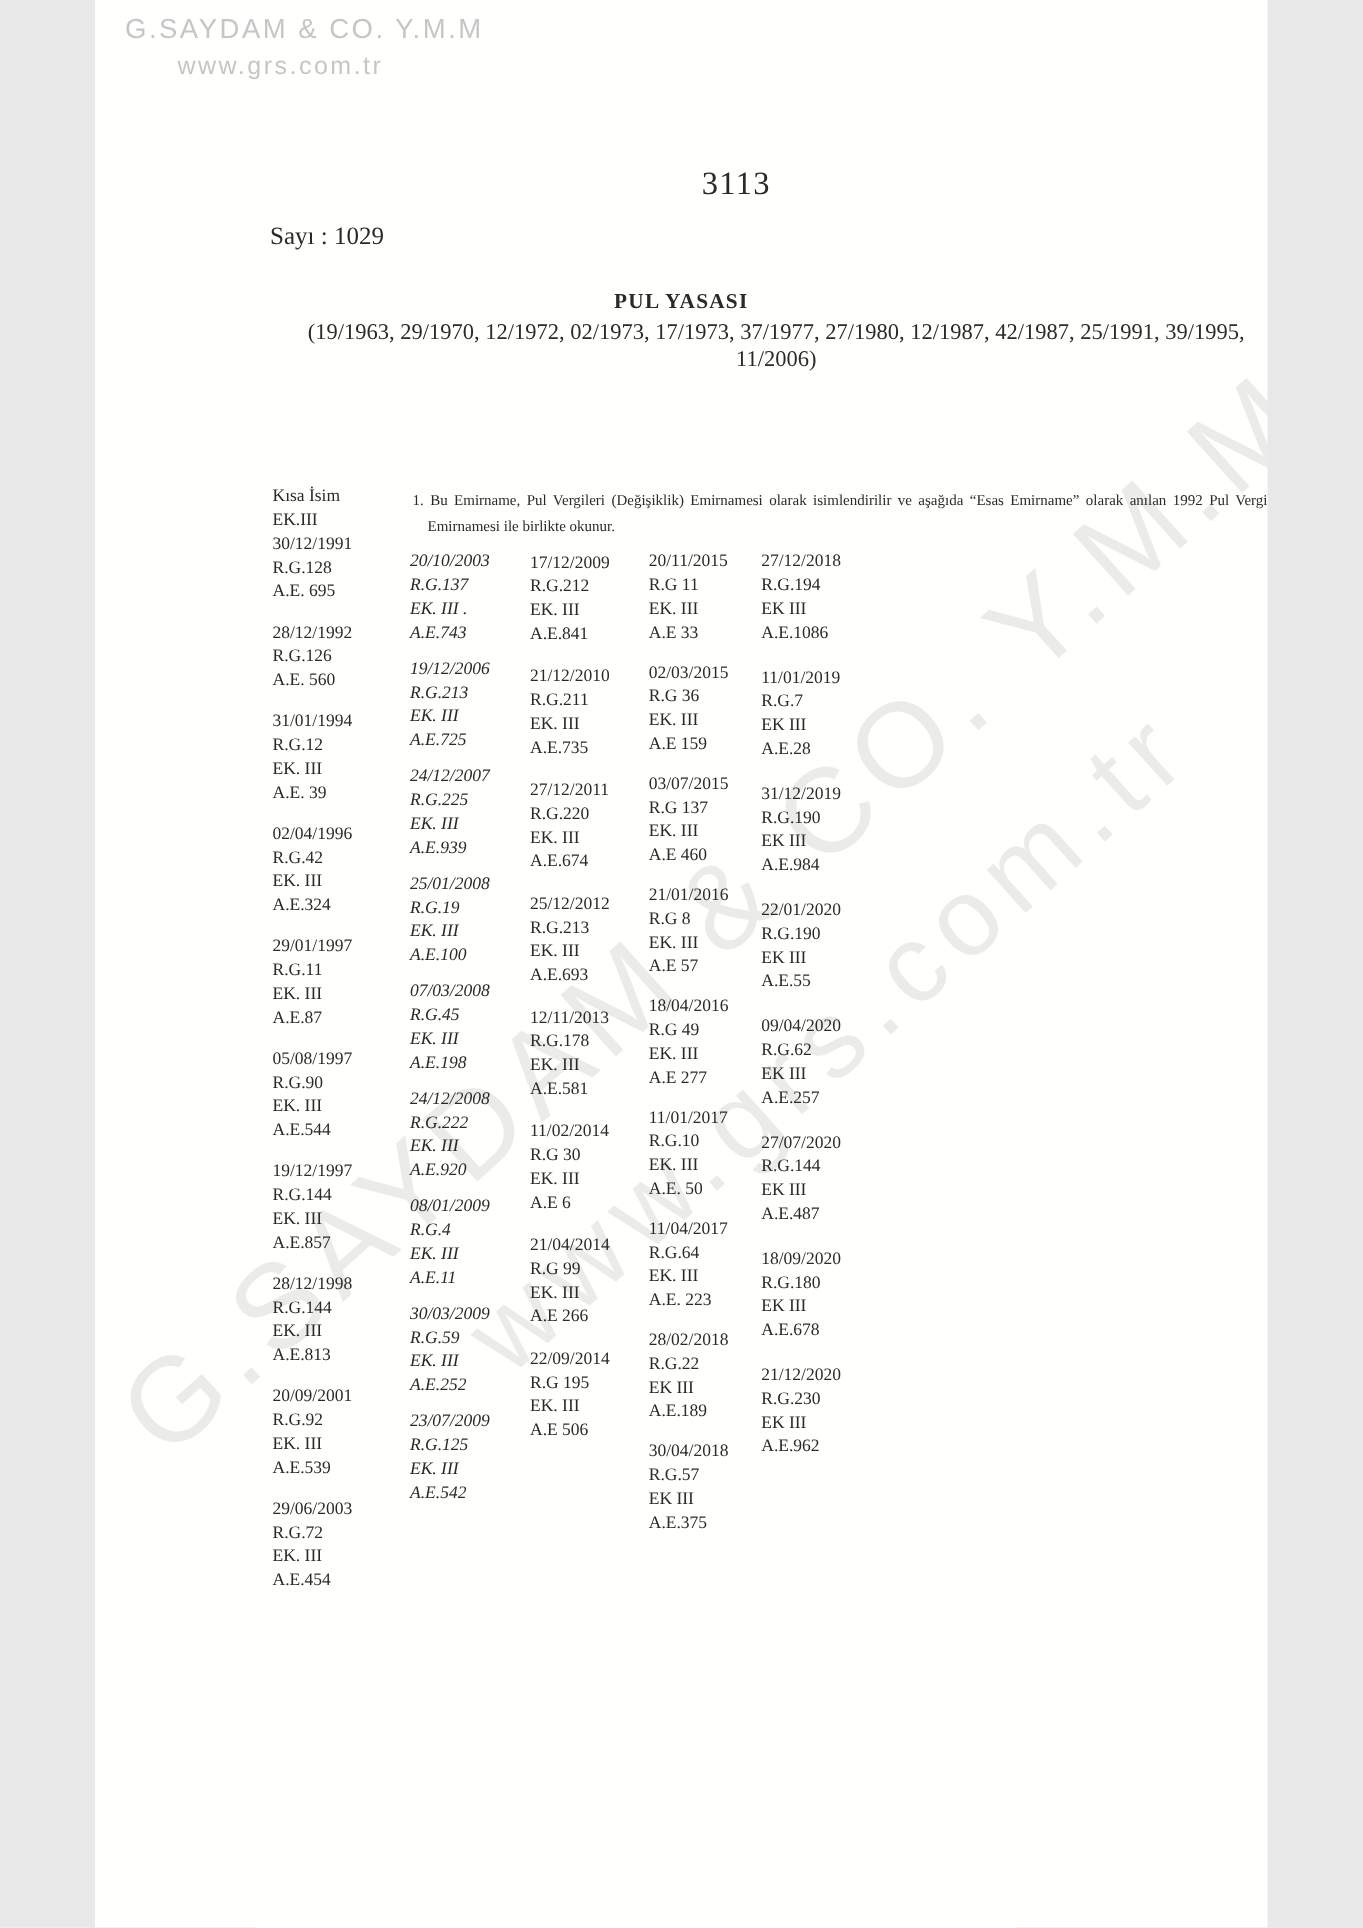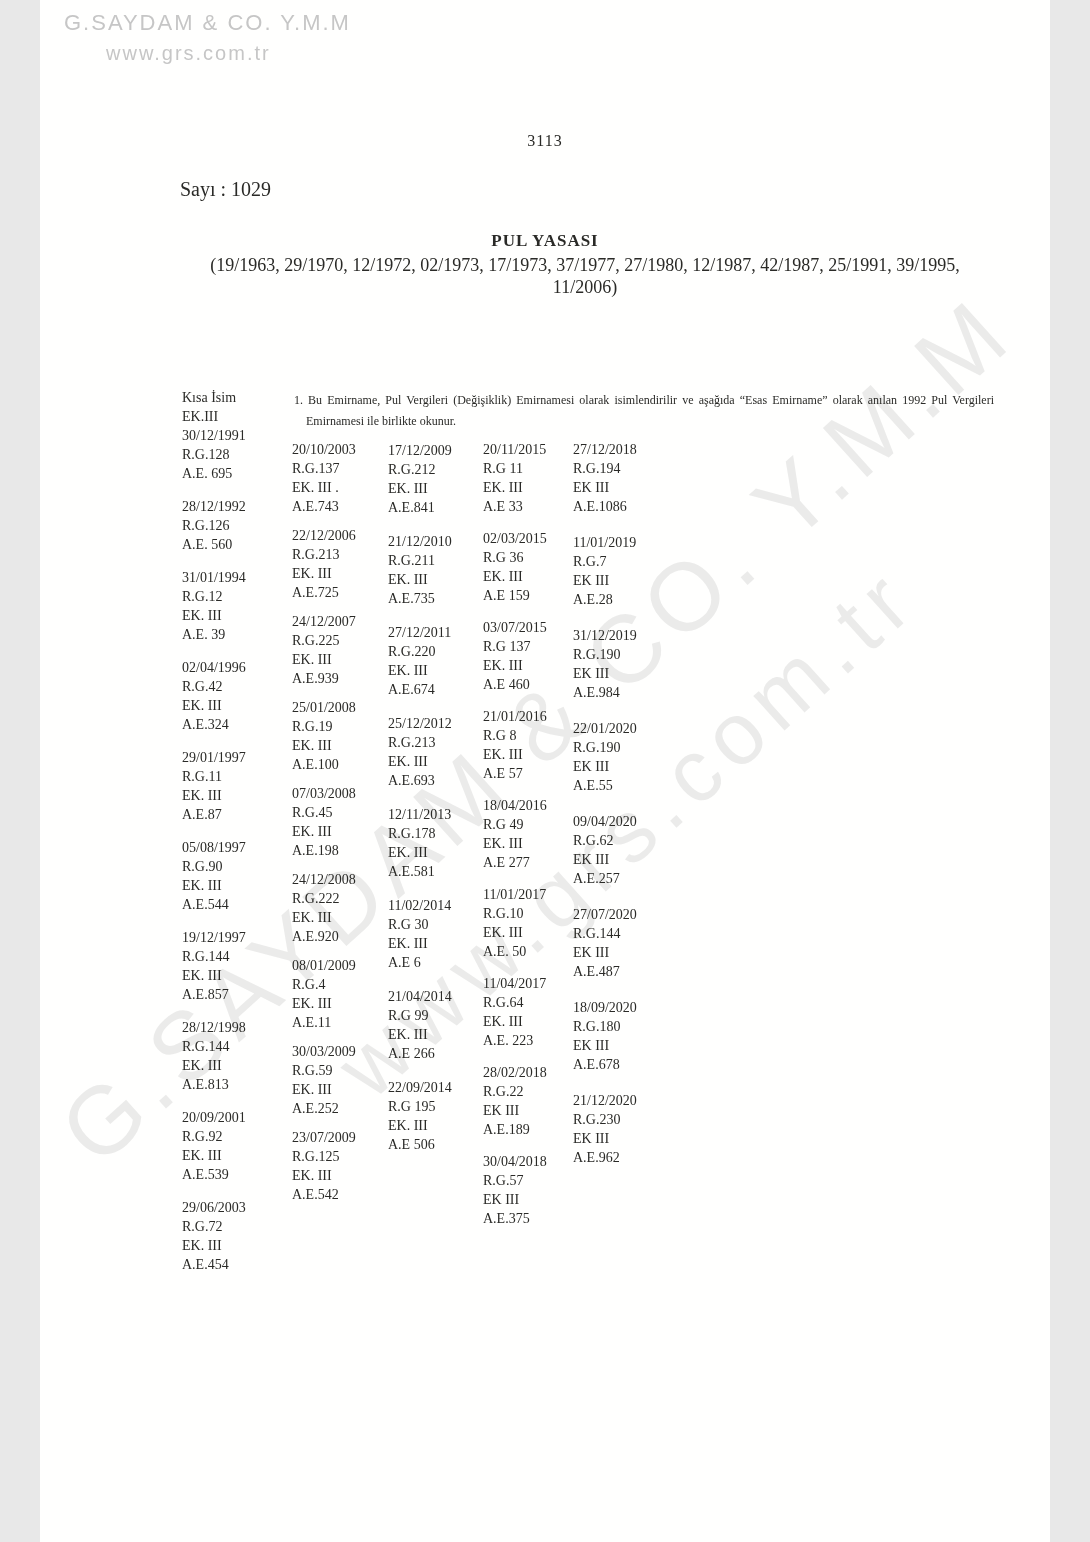--- a/index.html
+++ b/index.html
@@ -1,18 +1,18 @@
 <!DOCTYPE html>
 <html lang="tr"><head>
 <meta charset="utf-8">
 <style>
   html,body{margin:0;padding:0;background:#e8e8e8;}
   .page{
     position:relative;
-    width:1010px;height:1542px;
+    width:938px;height:1542px;
     margin:0 auto;
     background:#fffffe;
     overflow:hidden;
     font-family:"Liberation Serif","DejaVu Serif",serif;
     color:#2a2a27;
   }
   
   .wm-top{position:absolute;left:24px;top:10px;color:#c6c6c6;letter-spacing:2px;}
   .wm-top .wm-line1{font-size:22px;font-family:"Liberation Sans","DejaVu Sans",sans-serif;}
   .wm-top .wm-line2{font-size:20px;margin-left:42px;margin-top:6px;font-family:"Liberation Sans","DejaVu Sans",sans-serif;}
@@ -22,21 +22,21 @@
     display:flex;flex-direction:column;align-items:center;justify-content:center;
     transform:rotate(-42deg);
     pointer-events:none;
     font-family:"Liberation Sans","DejaVu Sans",sans-serif;
     color:rgba(128,128,128,0.16);
     white-space:nowrap;
   }
   .wm-diag .wm-big1{font-size:96px;letter-spacing:8px;}
   .wm-diag .wm-big2{font-size:88px;letter-spacing:10px;margin-top:30px;}
 
-  .page-number{position:absolute;top:132px;left:0;width:100%;text-align:center;font-size:16px;letter-spacing:1px;}
+  .page-number{position:absolute;top:132px;left:0;width:100%;text-align:center;font-size:26px;letter-spacing:1px;padding-left:44px;}
   .sayi{position:absolute;left:140px;top:178px;font-size:20px;}
   .doc-title{position:absolute;top:231px;left:0;width:100%;text-align:center;font-size:17px;font-weight:bold;letter-spacing:1px;}
   .doc-amendments{
     position:absolute;top:254px;left:145px;width:800px;
     text-align:center;font-size:18px;line-height:22px;
   }
   .intro{
     position:absolute;left:140px;top:322px;width:824px;
     font-size:15.5px;line-height:23px;text-align:justify;text-indent:34px;
   }
@@ -46,21 +46,21 @@
     padding-left:12px;text-indent:-12px;
   }
   .margin-col{position:absolute;left:142px;top:388px;width:104px;font-size:14px;line-height:19px;}
   .margin-label,.margin-sublabel{white-space:nowrap;}
   .amend-col{position:absolute;font-size:14px;line-height:19px;}
   .amend-col .entry{white-space:nowrap;}
   #col-0{position:static;margin-top:0;}
   #col-0 .entry{margin-top:14px;}
   #col-0 .entry:first-child{margin-top:0;}
   #col-1{left:252px;top:440px;}
-  #col-1 .entry{margin-top:10px;}
+  #col-1 .entry{margin-top:10px;font-style:italic;}
   #col-1 .entry:first-child{margin-top:0;}
   #col-2{left:348px;top:441px;}
   #col-2 .entry{margin-top:15px;}
   #col-2 .entry:first-child{margin-top:0;}
   #col-3{left:443px;top:440px;}
   #col-3 .entry{margin-top:13px;}
   #col-3 .entry:first-child{margin-top:0;}
   #col-4{left:533px;top:440px;}
   #col-4 .entry{margin-top:17px;}
   #col-4 .entry:first-child{margin-top:0;}
@@ -157,21 +157,21 @@
   </div>
 
   <div class="amend-col" id="col-1">
       <div class="entry">
         <div class="entry-line">20/10/2003</div>
         <div class="entry-line">R.G.137</div>
         <div class="entry-line">EK. III .</div>
         <div class="entry-line">A.E.743</div>
       </div>
       <div class="entry">
-        <div class="entry-line">22/12/2006</div>
+        <div class="entry-line">19/12/2006</div>
         <div class="entry-line">R.G.213</div>
         <div class="entry-line">EK. III</div>
         <div class="entry-line">A.E.725</div>
       </div>
       <div class="entry">
         <div class="entry-line">24/12/2007</div>
         <div class="entry-line">R.G.225</div>
         <div class="entry-line">EK. III</div>
         <div class="entry-line">A.E.939</div>
       </div>

